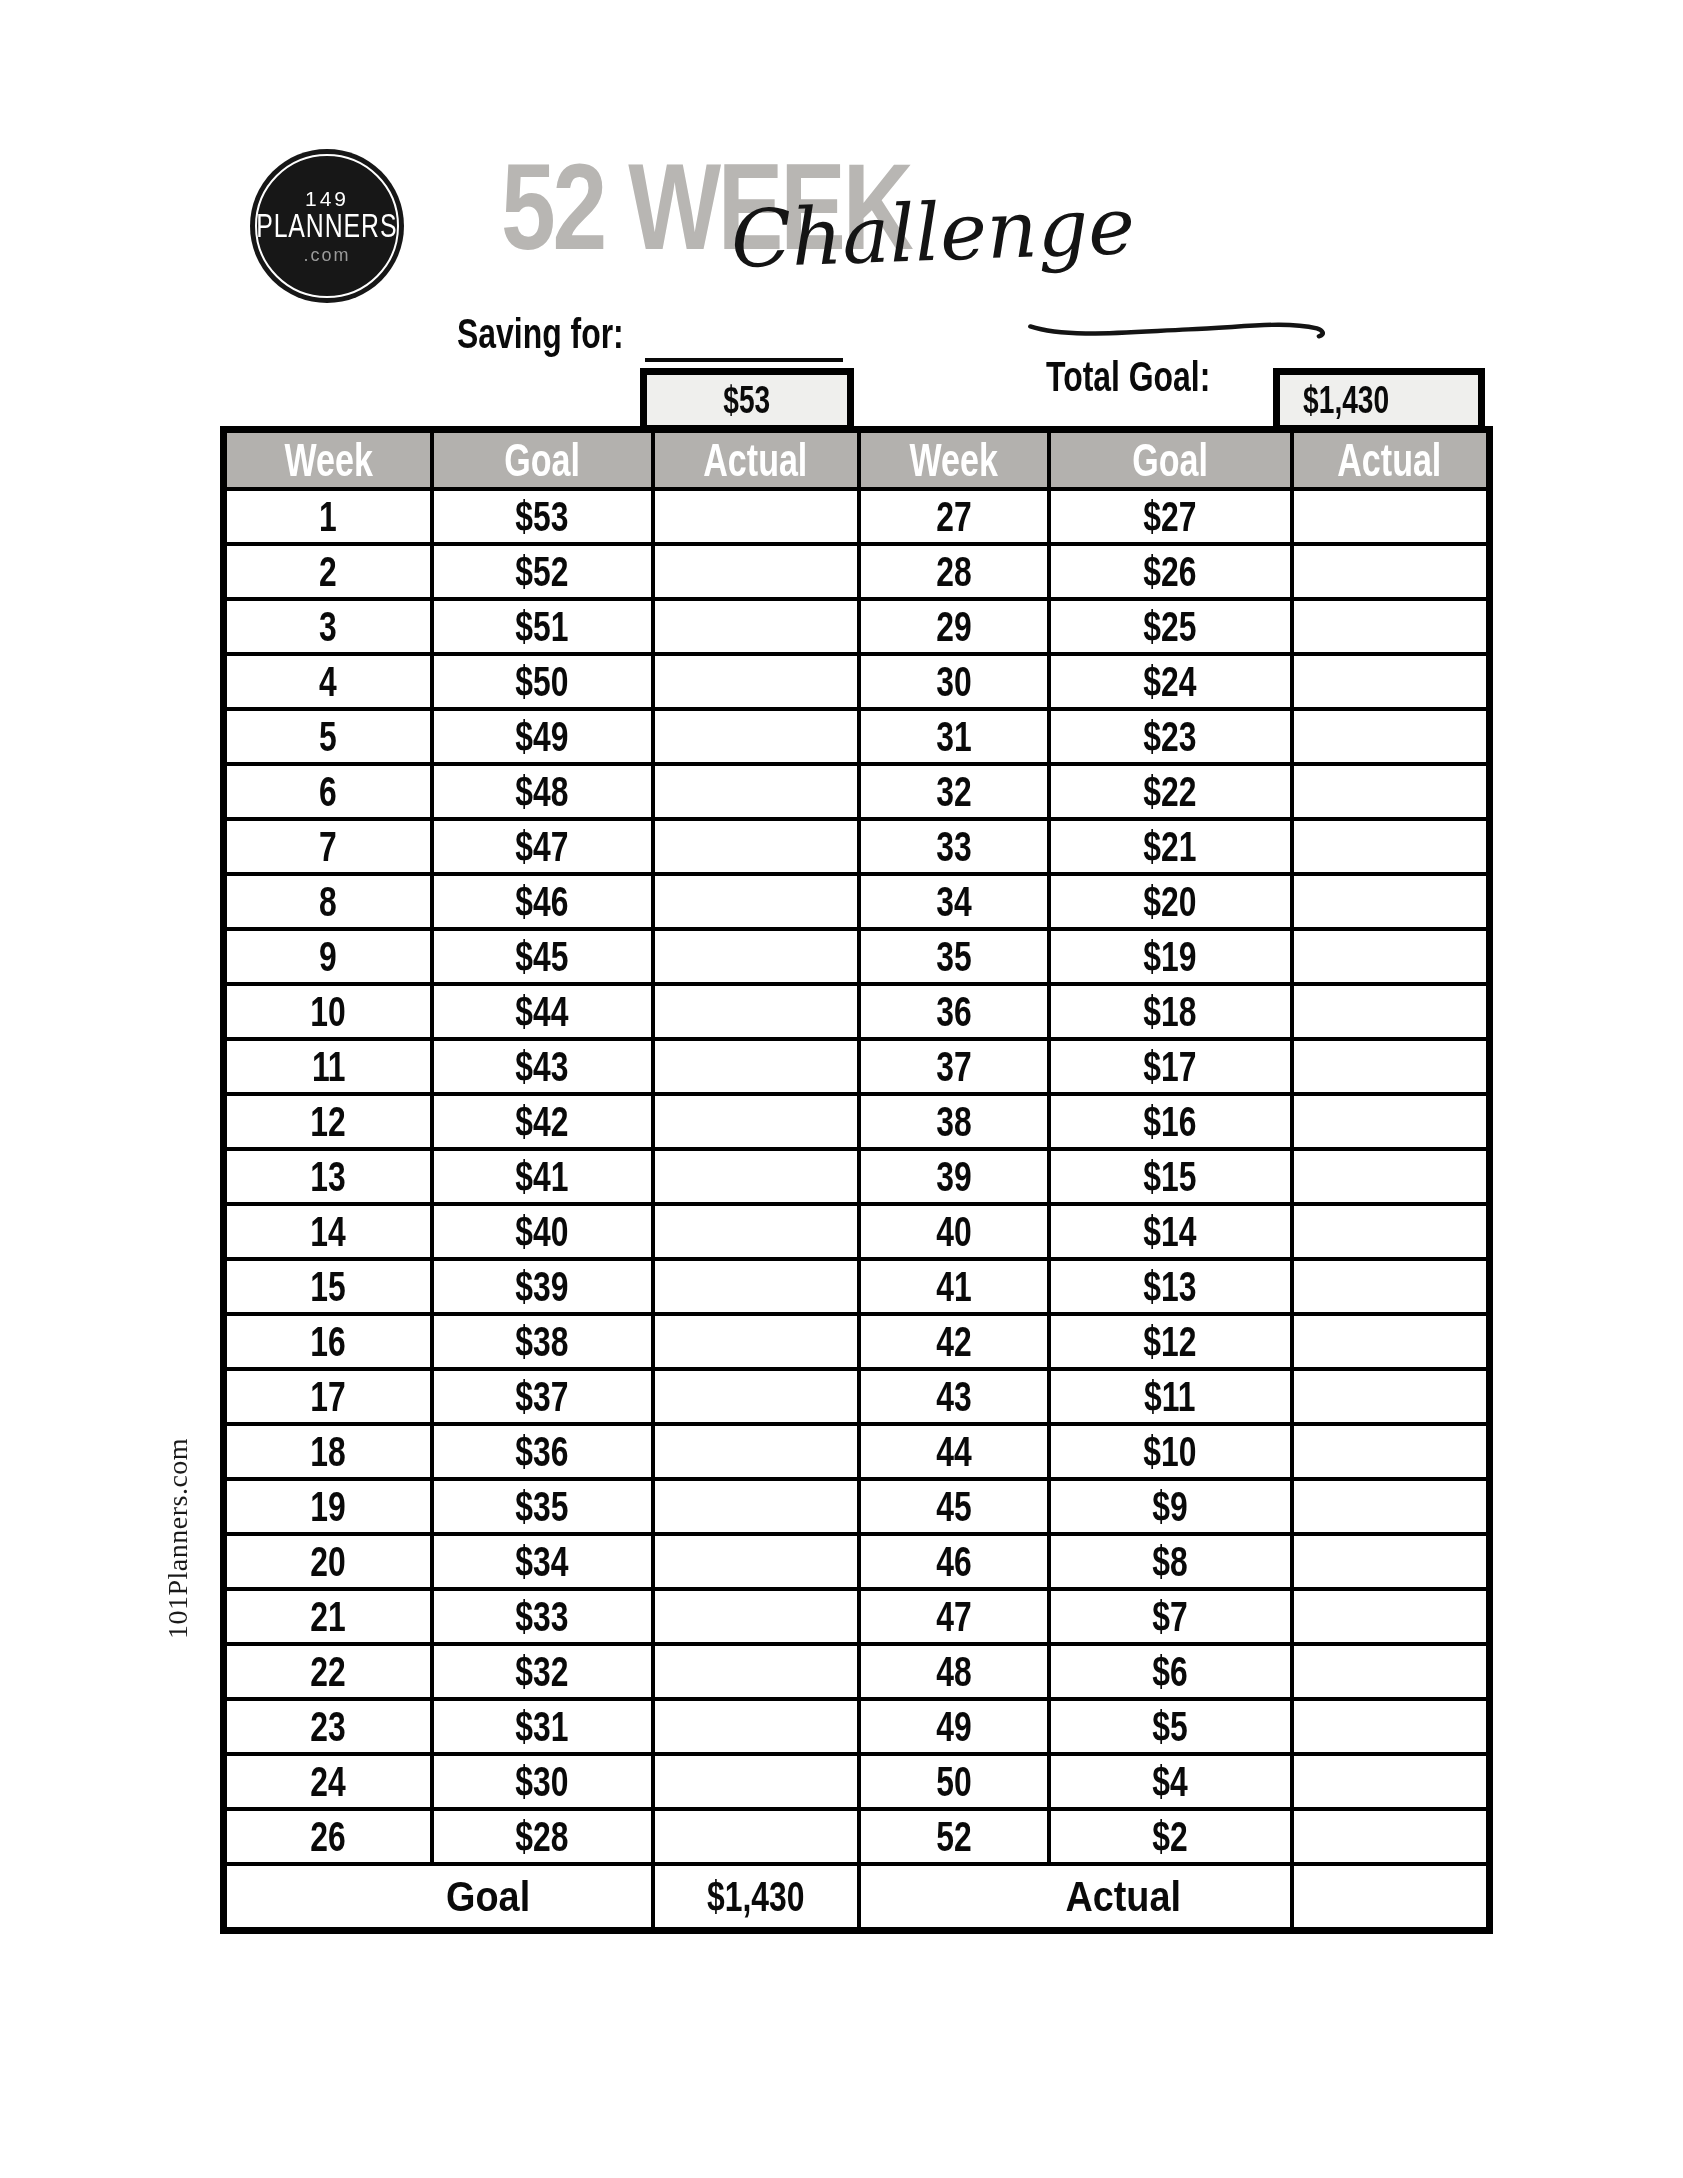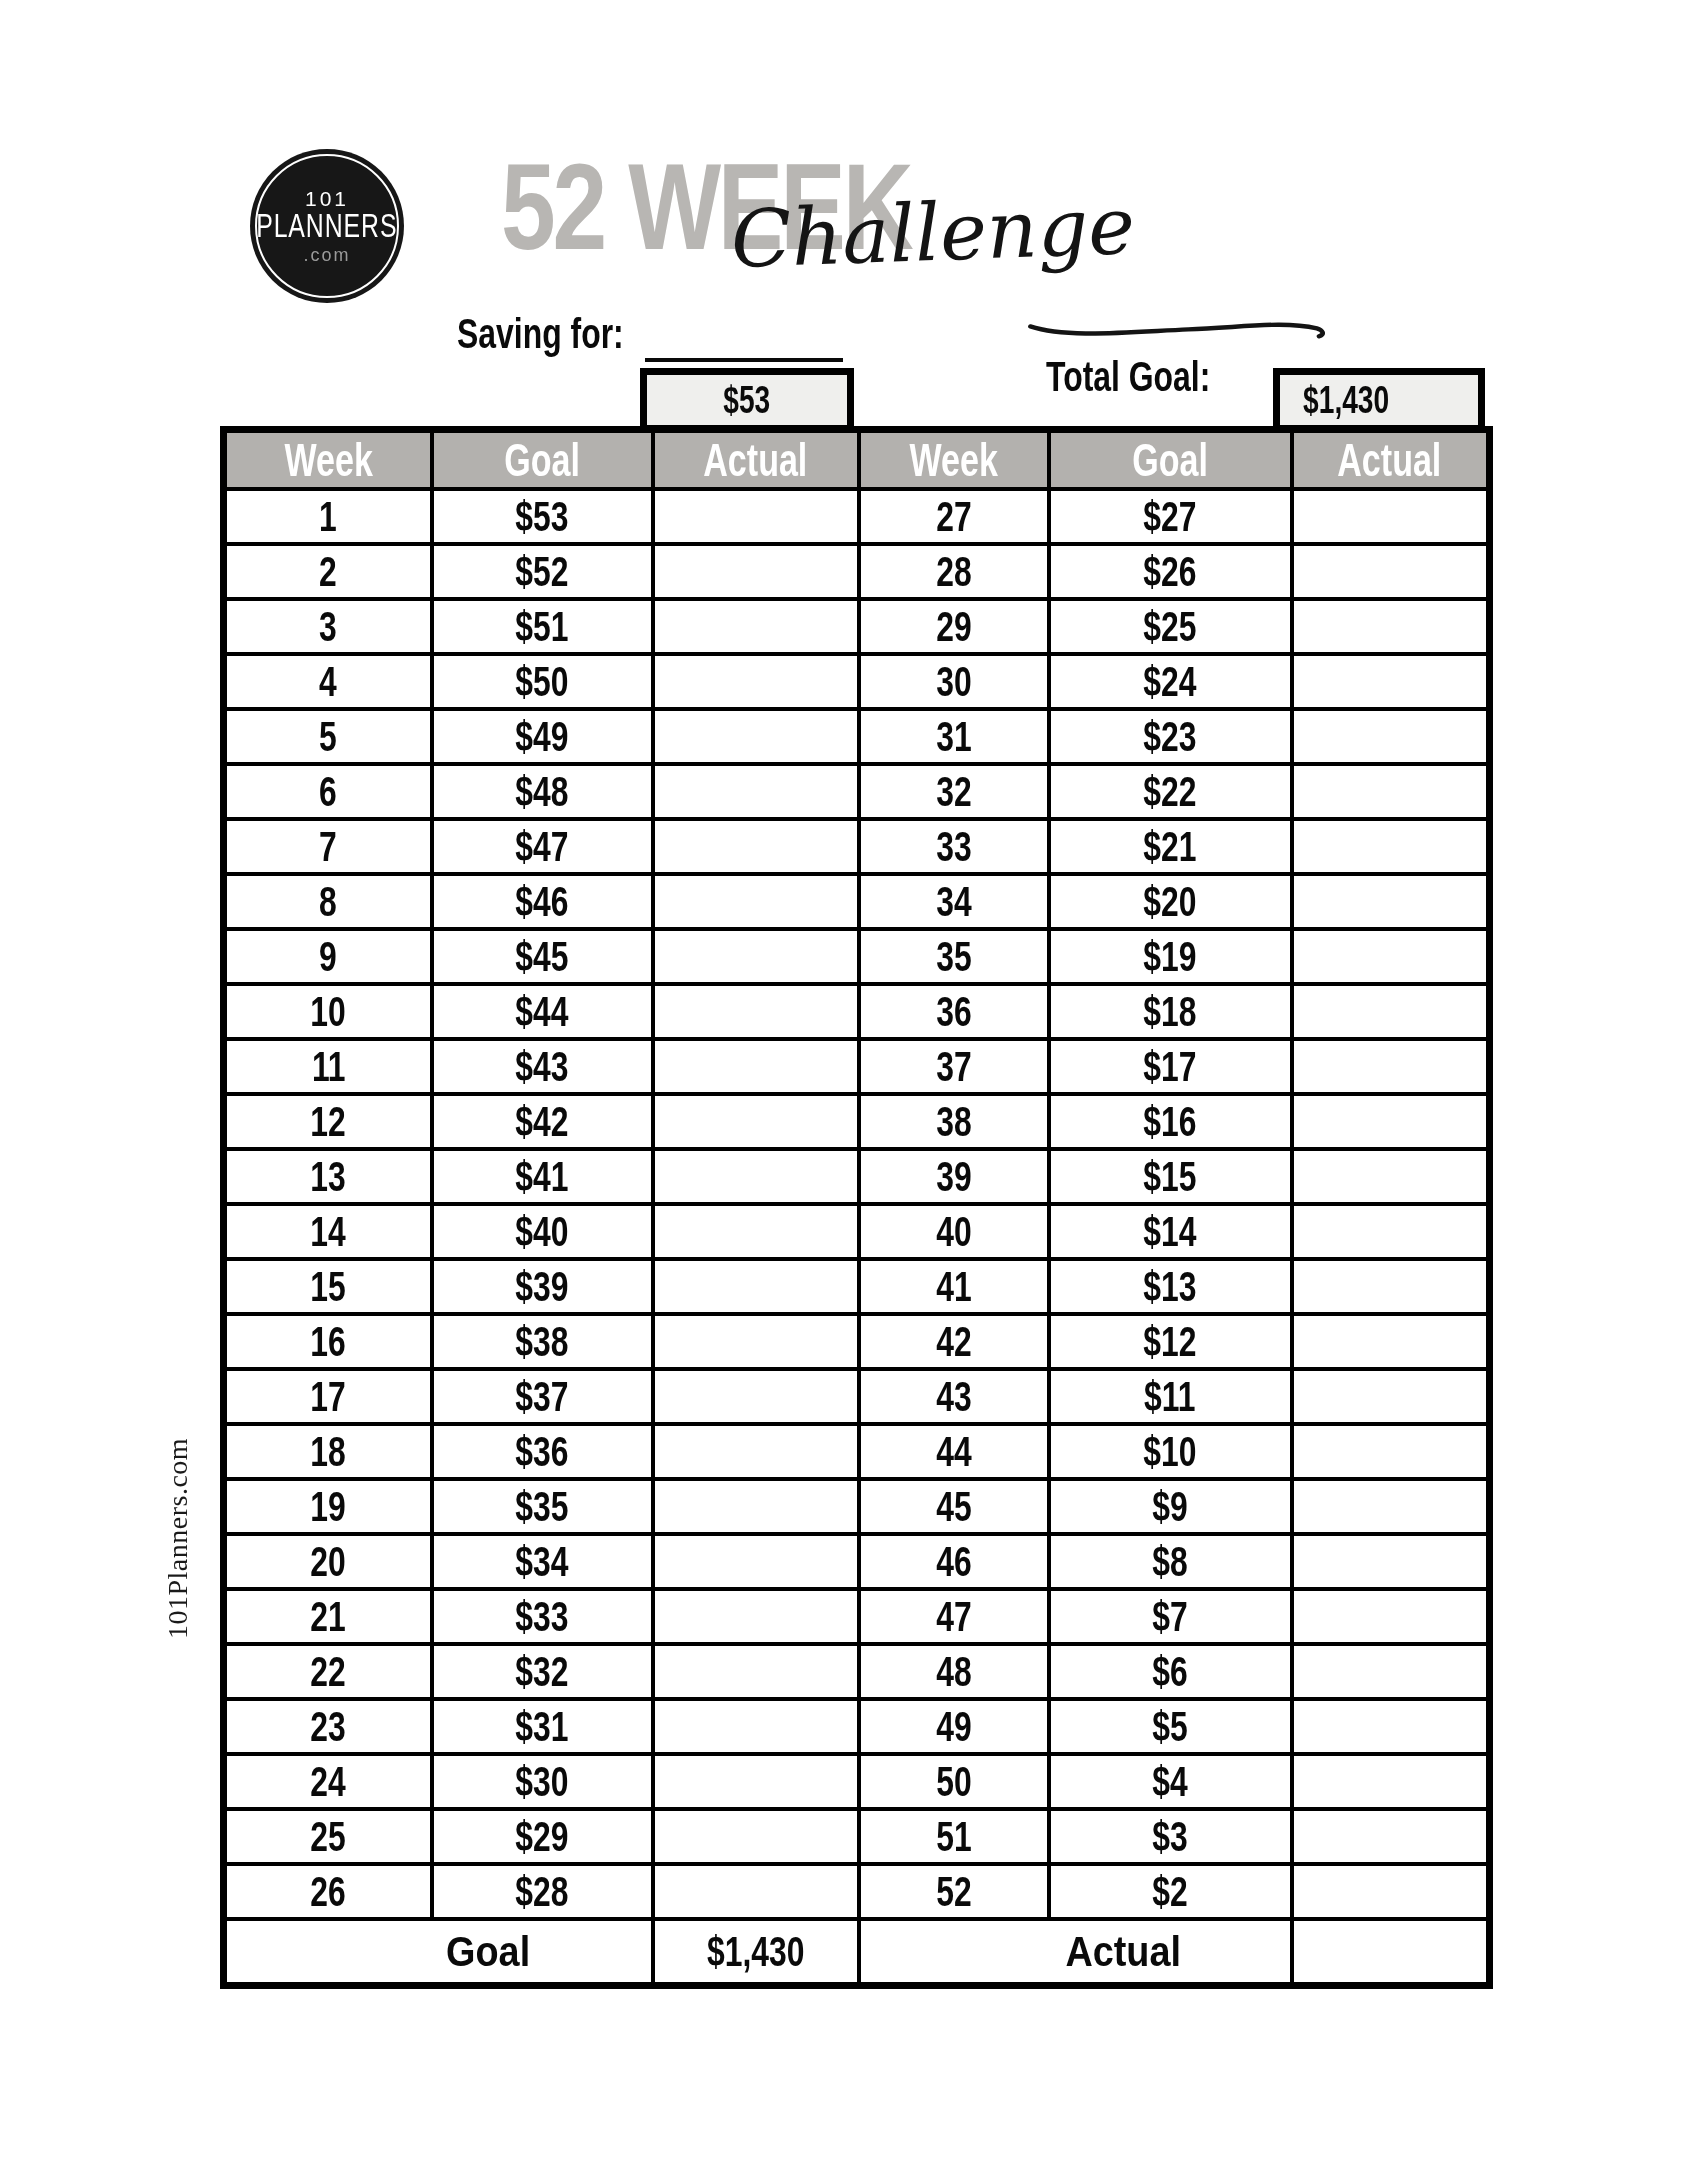--- a/index.html
+++ b/index.html
@@ -76,21 +76,21 @@
 </head>
 <body>
 
 <div class="page">
 
   <div class="watermark">101Planners.com</div>
 
   <div class="logo">
     <div class="logo-ring"></div>
     <div class="logo-text">
-      <div class="logo-101">101</div>
+      <div class="logo-101">149</div>
       <div class="logo-planners">PLANNERS</div>
       <div class="logo-com">.com</div>
     </div>
   </div>
 
   <div class="title-main">52 WEEK</div>
   <div class="title-script">Challenge</div>
   <svg class="flourish" width="307" height="53" viewBox="0 0 310 54">
     <path d="M4 30 C 40 42 100 36 165 33 C 220 31 262 24 296 32 C 302 34 305 38 298 40" stroke="#141414" stroke-width="4.5" fill="none" stroke-linecap="round"></path>
   </svg>
@@ -335,28 +335,20 @@
 
     <tr>
       <td><span class="cd">24</span></td>
       <td><span class="cd">$30</span></td>
       <td><span class="cd"></span></td>
       <td><span class="cd">50</span></td>
       <td><span class="cd">$4</span></td>
       <td><span class="cd"></span></td>
     </tr>
 
-    <tr>
-      <td><span class="cd">25</span></td>
-      <td><span class="cd">$29</span></td>
-      <td><span class="cd"></span></td>
-      <td><span class="cd">51</span></td>
-      <td><span class="cd">$3</span></td>
-      <td><span class="cd"></span></td>
-    </tr>
 
     <tr>
       <td><span class="cd">26</span></td>
       <td><span class="cd">$28</span></td>
       <td><span class="cd"></span></td>
       <td><span class="cd">52</span></td>
       <td><span class="cd">$2</span></td>
       <td><span class="cd"></span></td>
     </tr>
   </tbody>

